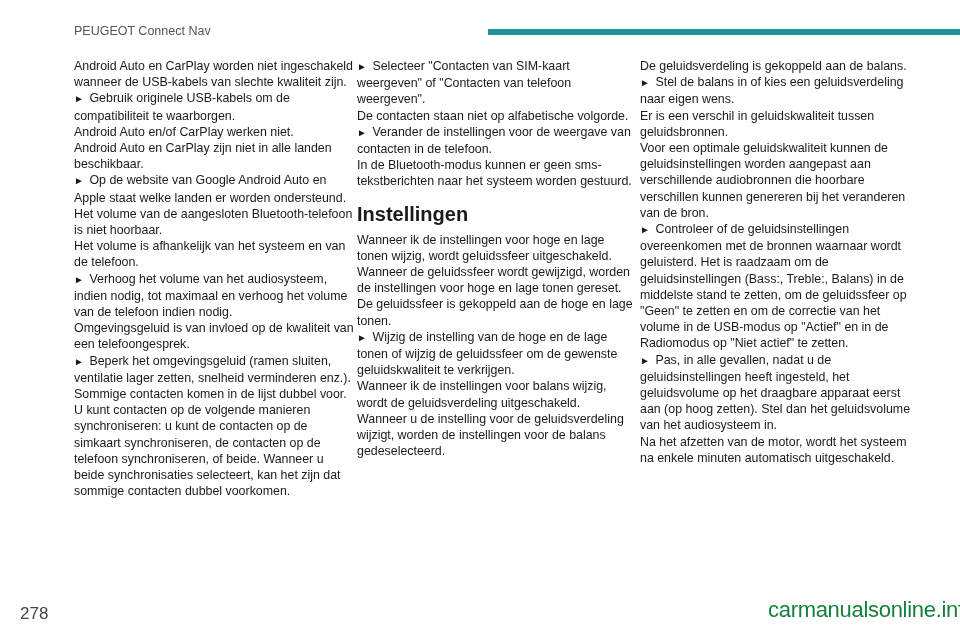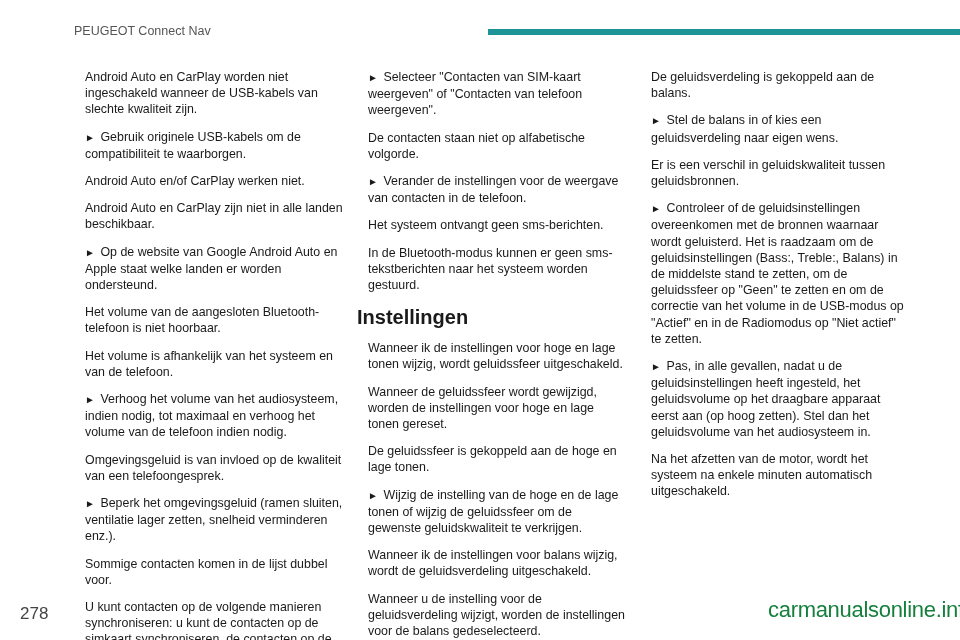--- a/index.html
+++ b/index.html
@@ -9,21 +9,21 @@
   }
   .header-title {
     position: absolute; left: 74px; top: 24px; font-size: 12.5px; color: #555;
   }
   .header-bar {
     position: absolute; left: 488px; top: 29px; width: 472px; height: 6px; background: #1e9496;
   }
   .col {
     position: absolute; top: 58px; width: 280px; font-size: 12.4px; line-height: 16.2px;
   }
-  .col p { margin: 11px; }
+  .col p { margin: 0; }
   .col .b { font-weight: normal; }
   .col .bullet::before { content: "\25BA\00a0\00a0"; font-size: 10px; }
   .col1 { left: 74px; }
   .col2 { left: 357px; }
   .col3 { left: 640px; }
   .section-title {
     font-size: 20px; font-weight: bold; line-height: 24px; margin: 12px 0 6px 0 !important;
   }
   .page-number {
     position: absolute; left: 20px; top: 604px; font-size: 17px; color: #444;
@@ -49,33 +49,33 @@
     <p class="bullet">Verhoog het volume van het audiosysteem, indien nodig, tot maximaal en verhoog het volume van de telefoon indien nodig.</p>
     <p>Omgevingsgeluid is van invloed op de kwaliteit van een telefoongesprek.</p>
     <p class="bullet">Beperk het omgevingsgeluid (ramen sluiten, ventilatie lager zetten, snelheid verminderen enz.).</p>
     <p class="b">Sommige contacten komen in de lijst dubbel voor.</p>
     <p>U kunt contacten op de volgende manieren synchroniseren: u kunt de contacten op de simkaart synchroniseren, de contacten op de telefoon synchroniseren, of beide. Wanneer u beide synchronisaties selecteert, kan het zijn dat sommige contacten dubbel voorkomen.</p>
   </div>
 <div class="col col2">
     <p class="bullet">Selecteer "Contacten van SIM-kaart weergeven" of "Contacten van telefoon weergeven".</p>
     <p class="b">De contacten staan niet op alfabetische volgorde.</p>
     <p class="bullet">Verander de instellingen voor de weergave van contacten in de telefoon.</p>
-    <p class="b">Het systeem ontvangt geen sms-berichten.</p>
     <p>In de Bluetooth-modus kunnen er geen sms-tekstberichten naar het systeem worden gestuurd.</p>
     <p class="section-title">Instellingen</p>
     <p class="b">Wanneer ik de instellingen voor hoge en lage tonen wijzig, wordt geluidssfeer uitgeschakeld.</p>
     <p class="b">Wanneer de geluidssfeer wordt gewijzigd, worden de instellingen voor hoge en lage tonen gereset.</p>
     <p>De geluidssfeer is gekoppeld aan de hoge en lage tonen.</p>
     <p class="bullet">Wijzig de instelling van de hoge en de lage tonen of wijzig de geluidssfeer om de gewenste geluidskwaliteit te verkrijgen.</p>
     <p class="b">Wanneer ik de instellingen voor balans wijzig, wordt de geluidsverdeling uitgeschakeld.</p>
     <p class="b">Wanneer u de instelling voor de geluidsverdeling wijzigt, worden de instellingen voor de balans gedeselecteerd.</p>
   </div>
 <div class="col col3">
     <p>De geluidsverdeling is gekoppeld aan de balans.</p>
     <p class="bullet">Stel de balans in of kies een geluidsverdeling naar eigen wens.</p>
     <p class="b">Er is een verschil in geluidskwaliteit tussen geluidsbronnen.</p>
+    <p>Voor een optimale geluidskwaliteit kunnen de geluidsinstellingen worden aangepast aan verschillende audiobronnen die hoorbare verschillen kunnen genereren bij het veranderen van de bron.</p>
     <p class="bullet">Controleer of de geluidsinstellingen overeenkomen met de bronnen waarnaar wordt geluisterd. Het is raadzaam om de geluidsinstellingen (Bass:, Treble:, Balans) in de middelste stand te zetten, om de geluidssfeer op "Geen" te zetten en om de correctie van het volume in de USB-modus op "Actief" en in de Radiomodus op "Niet actief" te zetten.</p>
     <p class="bullet">Pas, in alle gevallen, nadat u de geluidsinstellingen heeft ingesteld, het geluidsvolume op het draagbare apparaat eerst aan (op hoog zetten). Stel dan het geluidsvolume van het audiosysteem in.</p>
     <p class="b">Na het afzetten van de motor, wordt het systeem na enkele minuten automatisch uitgeschakeld.</p>
   </div>
 
 <div class="page-number">278</div>
 <div class="watermark">carmanualsonline.info</div>
 
 </body></html>

